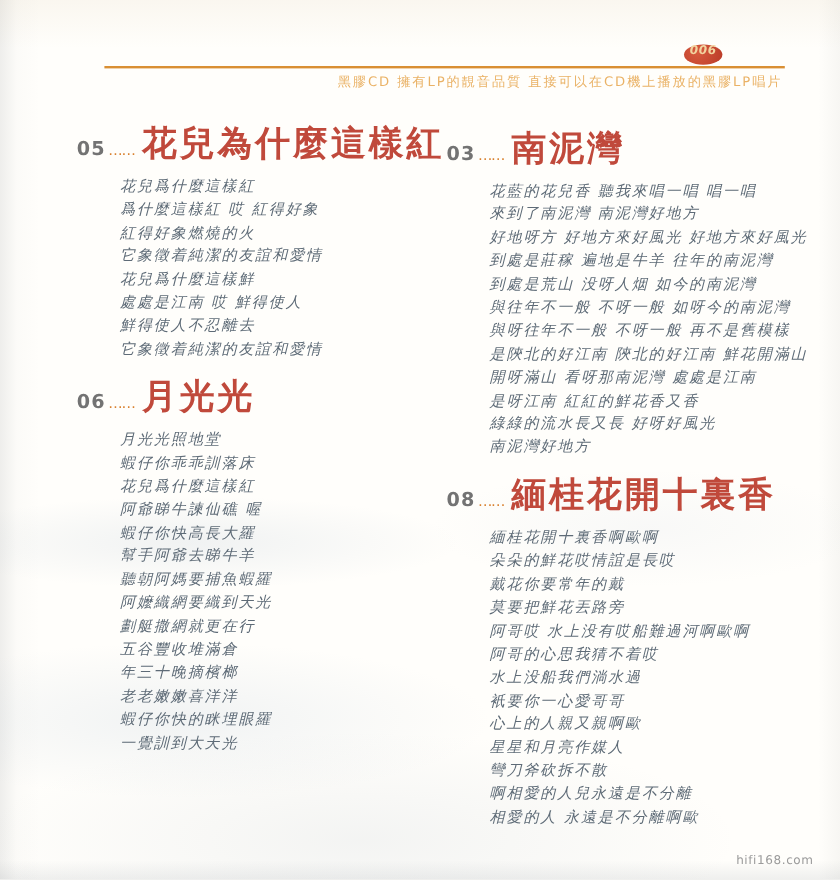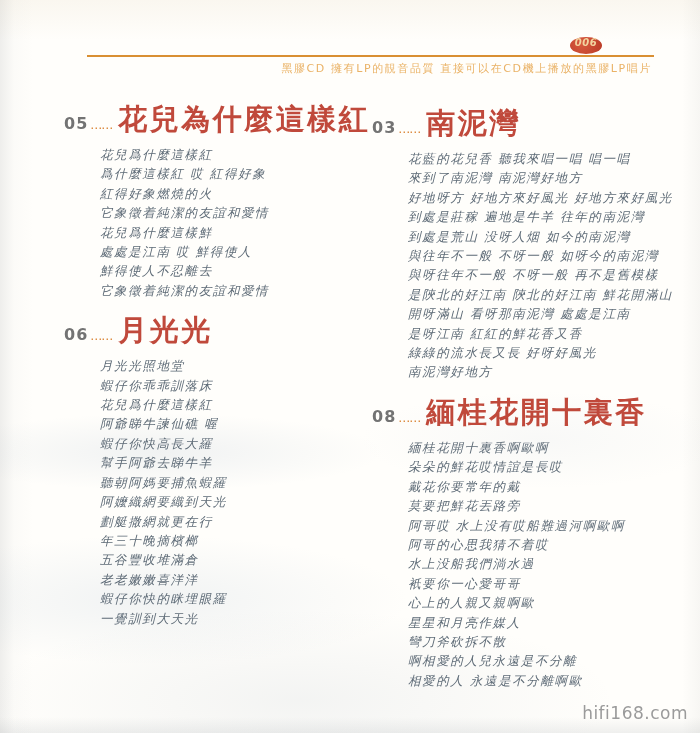--- a/index.html
+++ b/index.html
@@ -48,22 +48,22 @@
     font-family:Liberation Serif, serif;
     font-size:29px; font-weight:bold; color:#c0493b; letter-spacing:2.5px;text-align:right;
   }
   .lyrics { margin:15px 0 0 36px;font-style:italic; }
   .lyric-line {
     font-size:12.5px; color:#5e6b77; letter-spacing:1.6px;
     line-height:19.4px; white-space:nowrap;
   }
   .song + .song { margin-top:11px; }
   .watermark {
-    position:absolute; right:12px; bottom:10px;
-    font-size:17px; color:#9b9b9b; letter-spacing:0.5px;
+    position:absolute; right:22px; bottom:10px;
+    font-size:10px; color:#9b9b9b; letter-spacing:0.5px;
   }
 </style>
 </head>
 <body>
 
 <div class="page">
   <div class="wash"></div>
 
   <div class="badge">
     <span>006</span>
@@ -98,22 +98,22 @@
       <div class="lyrics">
           <div class="lyric-line">月光光照地堂</div>
           <div class="lyric-line">蝦仔你乖乖訓落床</div>
           <div class="lyric-line">花兒爲什麼這樣紅</div>
           <div class="lyric-line">阿爺睇牛諫仙礁 喔</div>
           <div class="lyric-line">蝦仔你快高長大羅</div>
           <div class="lyric-line">幫手阿爺去睇牛羊</div>
           <div class="lyric-line">聽朝阿媽要捕魚蝦羅</div>
           <div class="lyric-line">阿嬤織網要織到天光</div>
           <div class="lyric-line">劃艇撒網就更在行</div>
+          <div class="lyric-line">五谷豐收堆滿倉</div>
           <div class="lyric-line">年三十晚摘檳榔</div>
-          <div class="lyric-line">五谷豐收堆滿倉</div>
           <div class="lyric-line">老老嫩嫩喜洋洋</div>
           <div class="lyric-line">蝦仔你快的眯埋眼羅</div>
           <div class="lyric-line">一覺訓到大天光</div>
         </div>
     </section>
   </div>
 
   <div class="col col-right">
     <section class="song">
       <div class="song-head">

